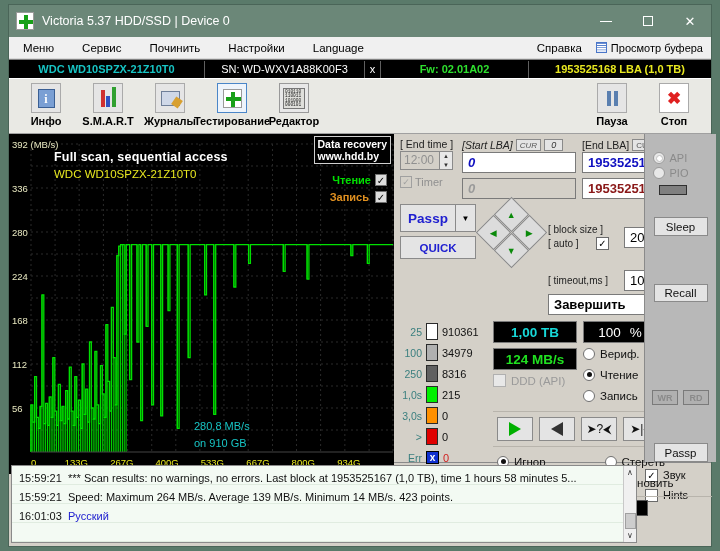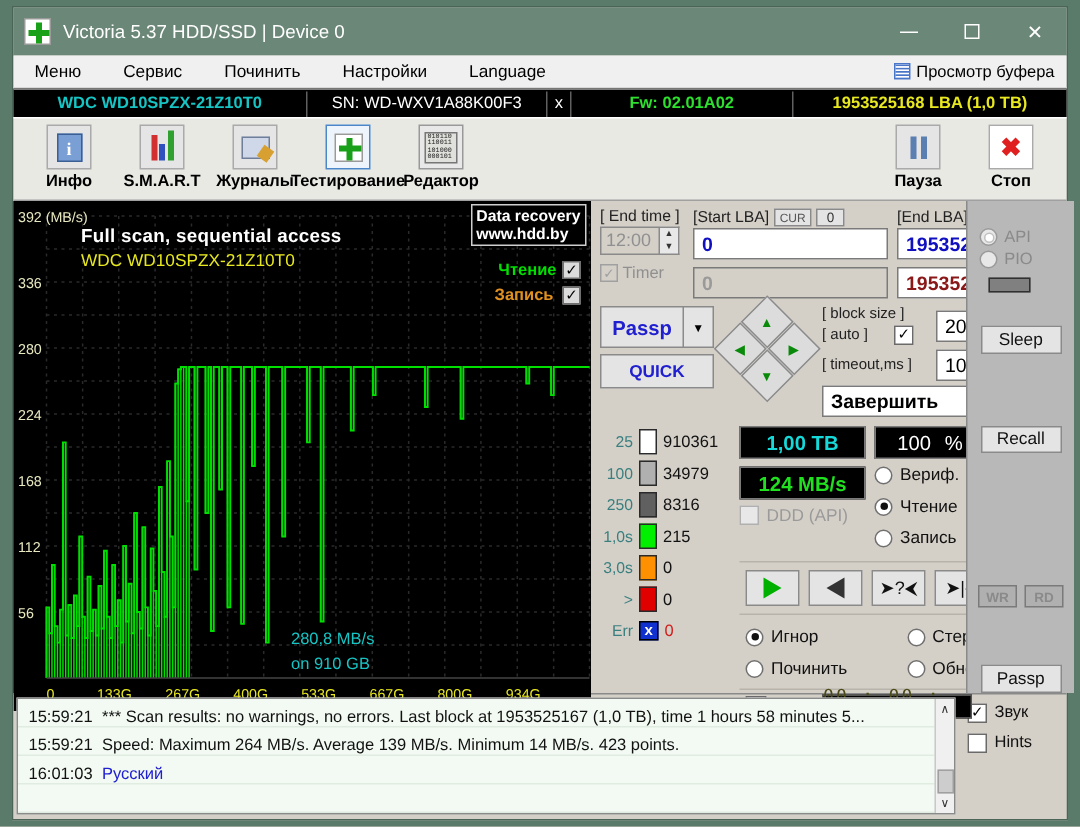--- a/index.html
+++ b/index.html
@@ -137,21 +137,21 @@
   .spin-in { width:40px; height:19px; background:#d4d0c8; border:1px solid #8a8a8a;
              color:#909090; font-size:12px; padding-left:3px; line-height:17px; }
   .spin-btns { width:13px; height:19px; border:1px solid #8a8a8a; border-left:none;
                background:#e8e8e8; display:flex; flex-direction:column; }
   .spin-btns i { flex:1; display:flex; align-items:center; justify-content:center;
                  font-size:6px; color:#333; }
   .timer-row { display:flex; align-items:center; gap:3px; margin-top:6px; }
   .timer-cb { width:12px; height:12px; background:#d4d0c8; border:1px solid #a0a0a0;
               color:#a0a0a0; font-size:9px; text-align:center; line-height:10px; }
   .timer-lbl { font-size:11px; color:#909090; }
-  .startlba-col { width:130px; margin-left:6px; }
+  .startlba-col { width:114px; margin-left:6px;font-style:italic; }
   .endlba-col { flex:1; margin-left:6px; margin-right:4px; }
   .lbl-row { display:flex; align-items:center; gap:3px; height:13px; }
   .minibtn { background:#e4e4e4; border:1px solid #8a8a8a; font-size:8px; color:#555;
              padding:0 3px; line-height:11px; height:12px; }
   .minival { background:#e4e4e4; border:1px solid #8a8a8a; font-size:9px; color:#333;
              padding:0 6px; line-height:11px; height:12px; }
   .txt-in { height:21px; background:#ffffff; border:1px solid #7a7a7a;
             font-size:13px; font-weight:bold; padding-left:5px; line-height:19px;
             margin-top:1px; }
   .txt-blue { color:#1010c0; }
@@ -170,21 +170,21 @@
   .quick-btn { width:76px; height:23px; margin-top:4px; background:#e4e4e4;
                border:1px solid #8a8a8a; color:#2020d0; font-size:11.5px; font-weight:bold;
                display:flex; align-items:center; justify-content:center; }
   .dpad { width:62px; height:58px; position:relative; margin-left:3px; }
   .dq { position:absolute; width:25px; height:25px; background:#dcdcdc; border:1px solid #8a8a8a;
         transform:rotate(45deg); display:flex; align-items:center; justify-content:center; }
   .dq span { transform:rotate(-45deg); color:#0a8a0a; font-size:9px; }
   .dq-up{ left:18px; top:-2px; }  .dq-dn{ left:18px; top:34px; }
   .dq-lf{ left:0px; top:16px; }   .dq-rt{ left:36px; top:16px; }
   .bs-col { flex:1; margin-left:5px; }
-  .bs-row { display:flex; align-items:center; gap:4px; margin-bottom:3px; }
+  .bs-row { display:flex; align-items:center; gap:4px; margin-bottom:3px;margin-top:20px; }
   .bs-lbl { font-size:10px; color:#222; width:62px; }
   .bs-cb { width:13px; height:13px; background:#fff; border:1px solid #6a6a6a;
            font-size:10px; text-align:center; line-height:11px; color:#000; }
   .combo { height:21px; background:#ffffff; border:1px solid #7a7a7a; font-size:13px;
            display:flex; align-items:center; padding-left:5px; }
   .combo .cv { flex:1; }
   .combo .ca { width:16px; text-align:center; font-size:8px; color:#333; }
   .w-bs { width:88px; }
   .finish-combo { margin-top:3px; width:100%; font-weight:bold; }
   
@@ -292,20 +292,21 @@
     <div class="win-btn">✕</div>
   </div>
 
   <div class="menubar">
     <div class="menu-item">Меню</div>
     <div class="menu-item">Сервис</div>
     <div class="menu-item">Починить</div>
     <div class="menu-item">Настройки</div>
     <div class="menu-item">Language</div>
     <div class="menu-spacer"></div>
+    <div class="menu-item">Справка</div>
     <div class="buf-view">
       <div class="buf-icon"></div>
       <span>Просмотр буфера</span>
     </div>
   </div>
 
   <div class="devbar">
     <div class="dev-cell dev-model">WDC WD10SPZX-21Z10T0</div>
     <div class="dev-cell dev-sn">SN: WD-WXV1A88K00F3</div>
     <div class="dev-cell dev-x">x</div>

